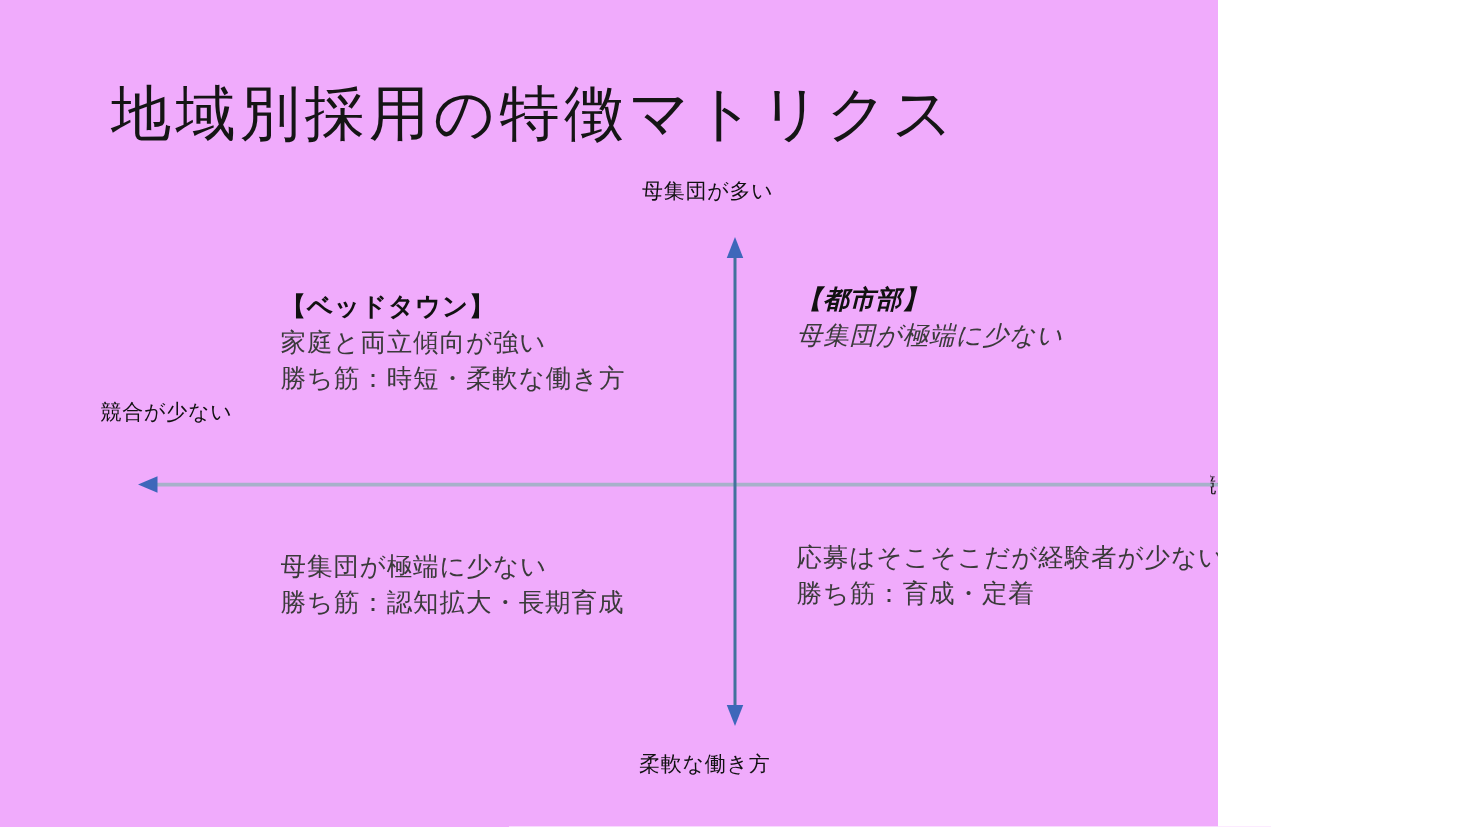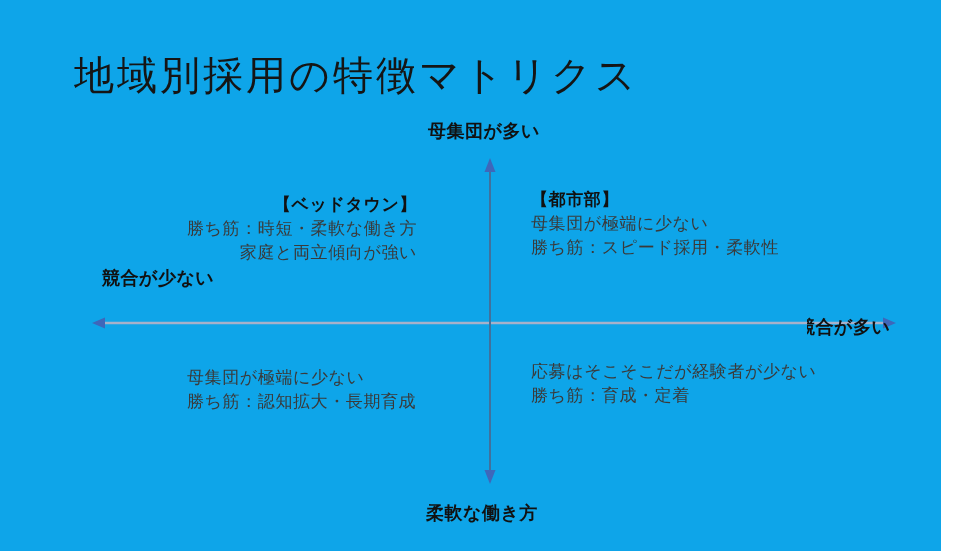--- a/index.html
+++ b/index.html
@@ -3,51 +3,51 @@
 <meta charset="utf-8">
 <style>
   html, body {
     margin: 0;
     padding: 0;
     background: #ffffff;
     font-family: "Liberation Sans", "DejaVu Sans", sans-serif;
   }
   .slide {
     position: relative;
-    width: 941px;
+    width: 812px;
     height: 551px;
-    background: #0ea5e9;
+    background: #f0abfc;
     overflow: hidden;
   }
   .slide-title {
     position: absolute;
     left: 74px;
     top: 48px;
     font-size: 40px;
     font-weight: 300;
     letter-spacing: 3px;
     color: #151515;
     white-space: nowrap;
   }
   .axis-svg {
     position: absolute;
     left: 0;
     top: 0;
   }
   .axis-label {
     position: absolute;
-    font-size: 18px;
-    font-weight: 700;
+    font-size: 14px;
+    font-weight: 400;
     color: #111111;
     white-space: nowrap;
     letter-spacing: 0.5px;
   }
   .axis-label.top    { left: 428px; top: 119px; }
   .axis-label.bottom { left: 426px; top: 501px; }
-  .axis-label.left   { left: 67px;  top: 266px; margin-left: 35px; }
+  .axis-label.left   { left: 67px;  top: 266px; }
   .axis-label.right-clip {
     left: 807px; top: 271px;
     width: 98px;
     overflow: hidden;
     margin-top: 44px;
   }
   .axis-label.right-clip .clip-inner {
     display: inline-block;
     margin-left: -10px; 
     white-space: nowrap;
@@ -57,22 +57,22 @@
     font-size: 17px;
     line-height: 24px;
     color: #3a3a3a;
     letter-spacing: 0.6px;
     white-space: nowrap;
   }
   .quadrant .q-heading {
     font-weight: 700;
     color: #111111;
   }
-  .quadrant.tl { left: 187px; top: 193px; text-align: right; }
-  .quadrant.tr { left: 531px; top: 188px; }
+  .quadrant.tl { left: 187px; top: 193px; }
+  .quadrant.tr { left: 531px; top: 188px; font-style: italic; }
   .quadrant.bl { left: 187px; top: 366px; }
   .quadrant.br { left: 531px; top: 360px; }
 </style>
 </head>
 <body>
 
 <div class="slide">
 
   <div class="slide-title">地域別採用の特徴マトリクス</div>
 
@@ -92,28 +92,27 @@
   <div class="axis-label bottom">柔軟な働き方</div>
 
   <div class="axis-label left">競合が少ない</div>
 
   <div class="axis-label right-clip">
     <span class="clip-inner">競合が多い</span>
   </div>
 
   <div class="quadrant tl">
     <div class="q-heading">【ベッドタウン】</div>
+    <div class="q-line">家庭と両立傾向が強い</div>
     <div class="q-line">勝ち筋：時短・柔軟な働き方</div>
-    <div class="q-line">家庭と両立傾向が強い</div>
   </div>
 
   <div class="quadrant tr">
     <div class="q-heading">【都市部】</div>
     <div class="q-line">母集団が極端に少ない</div>
-    <div class="q-line">勝ち筋：スピード採用・柔軟性</div>
   </div>
 
   <div class="quadrant bl">
     <div class="q-line">母集団が極端に少ない</div>
     <div class="q-line">勝ち筋：認知拡大・長期育成</div>
   </div>
 
   <div class="quadrant br">
     <div class="q-line">応募はそこそこだが経験者が少ない</div>
     <div class="q-line">勝ち筋：育成・定着</div>

